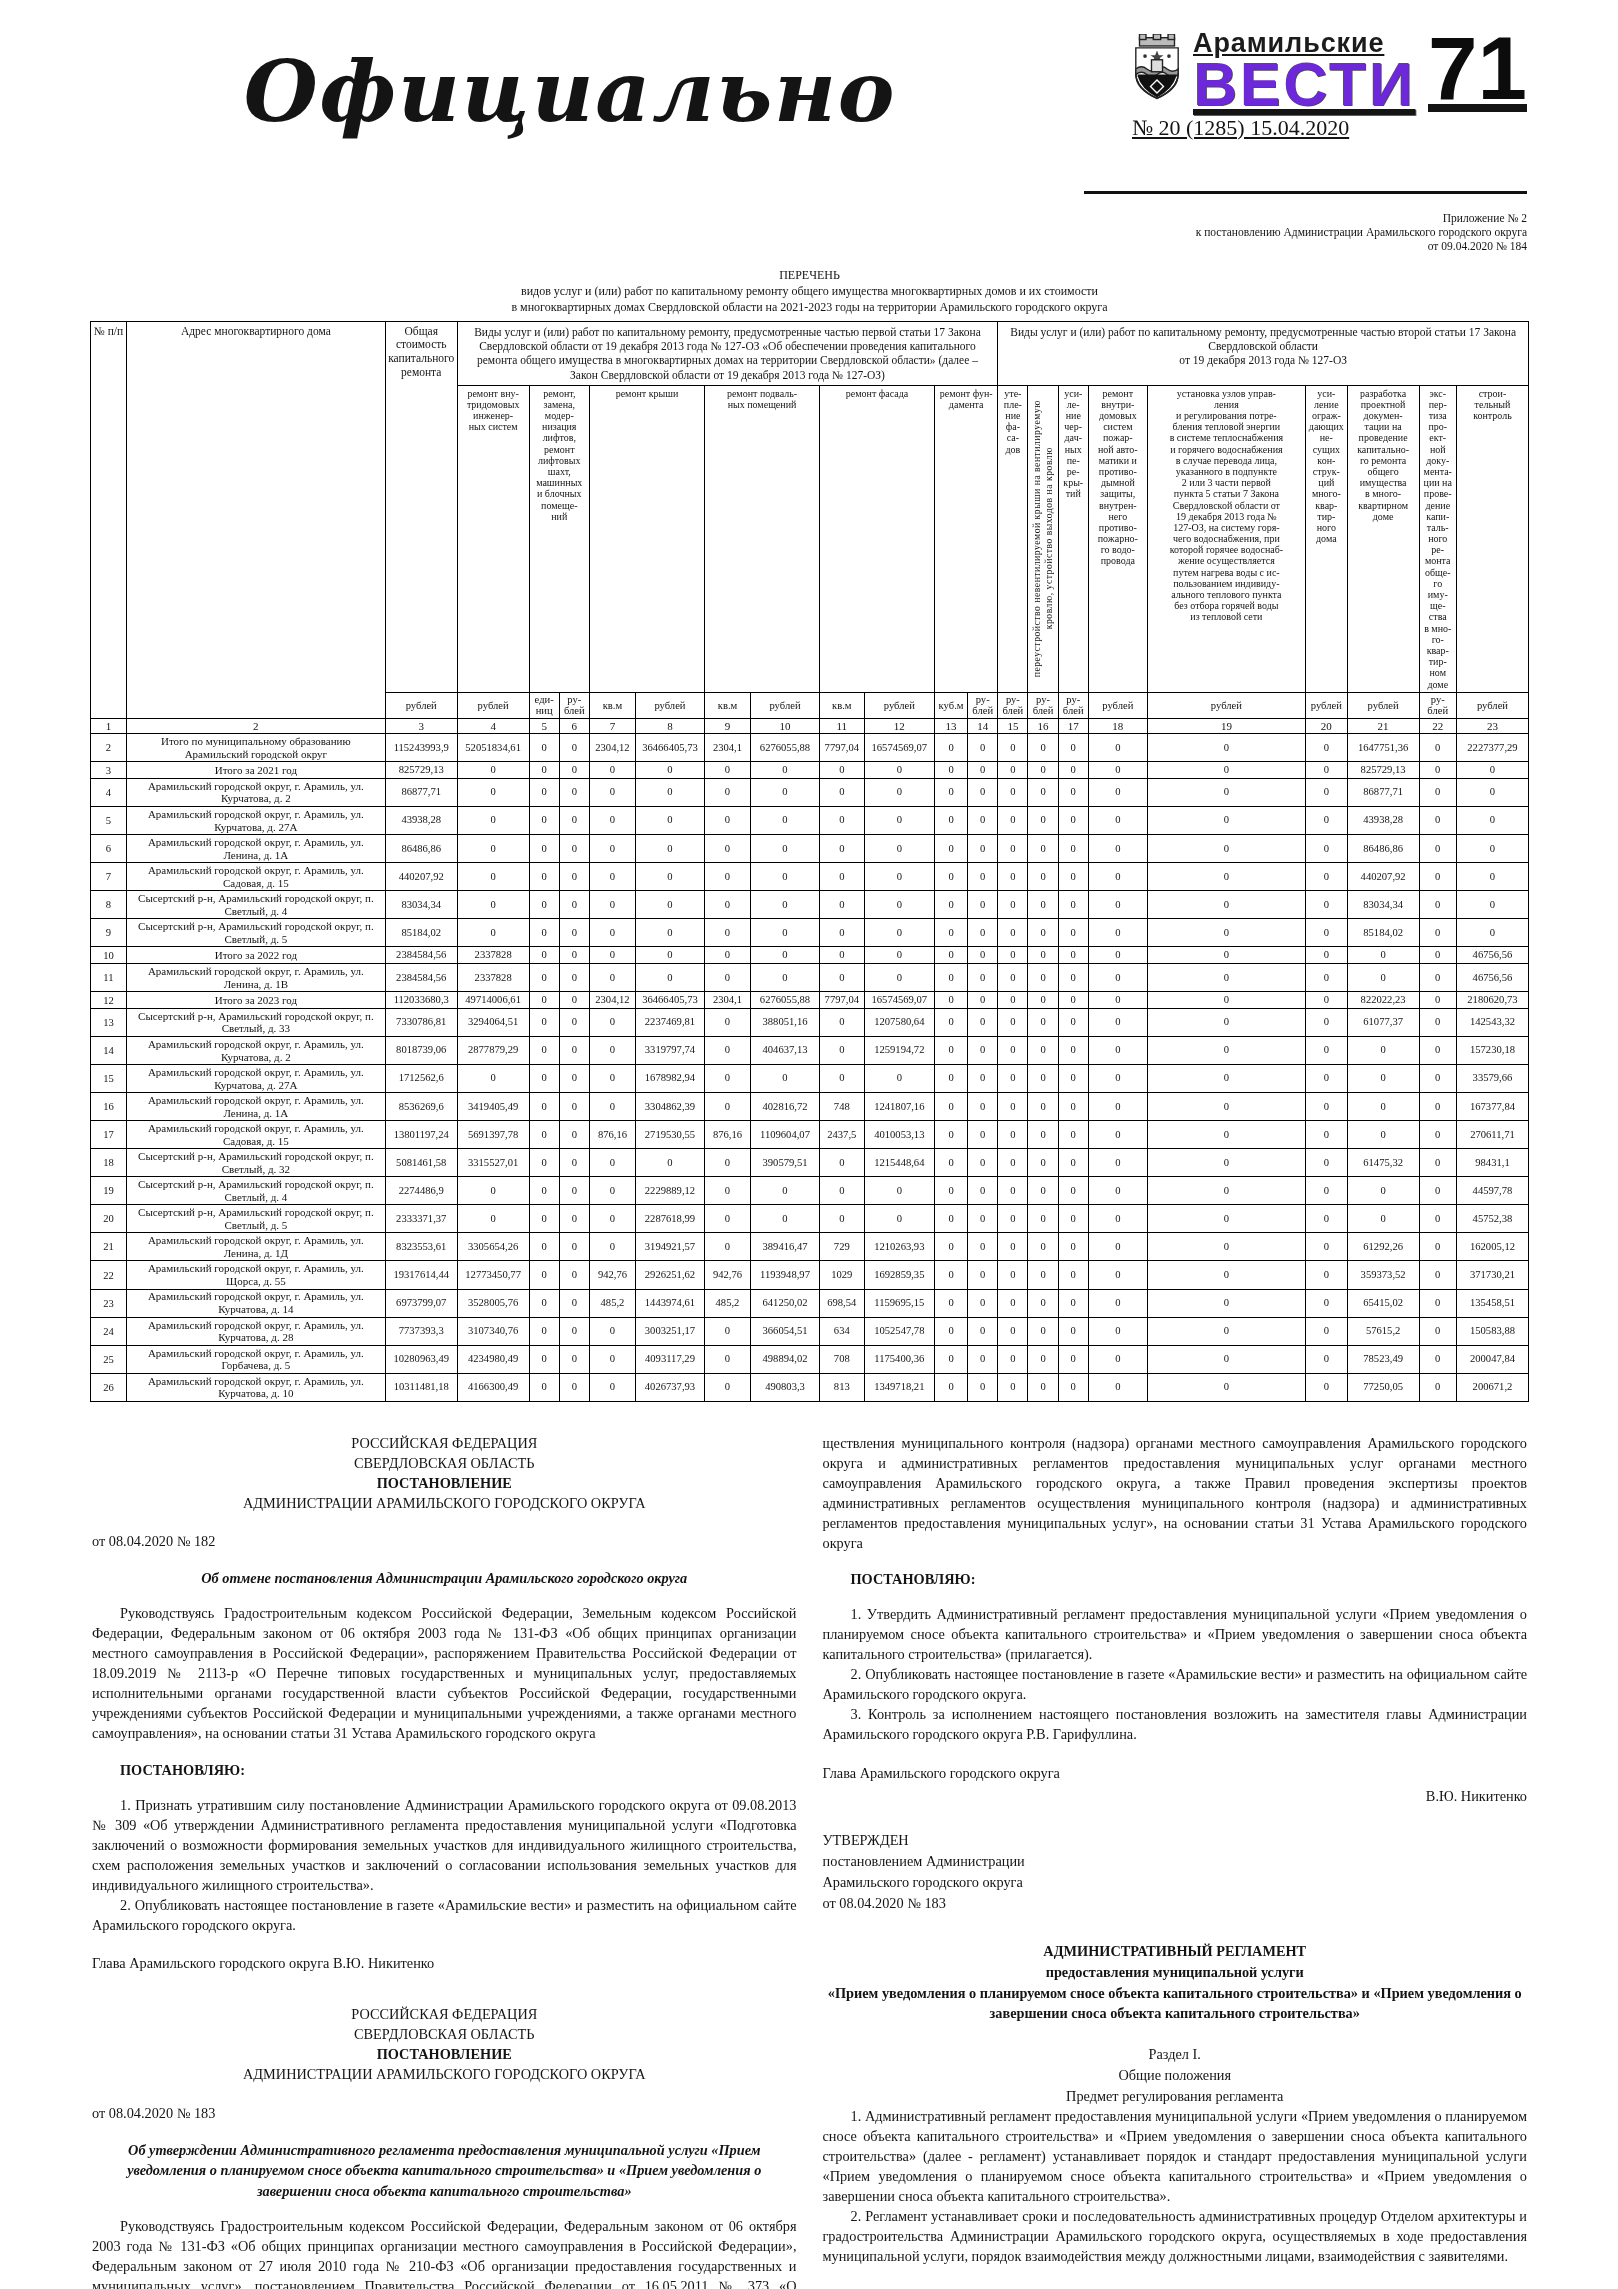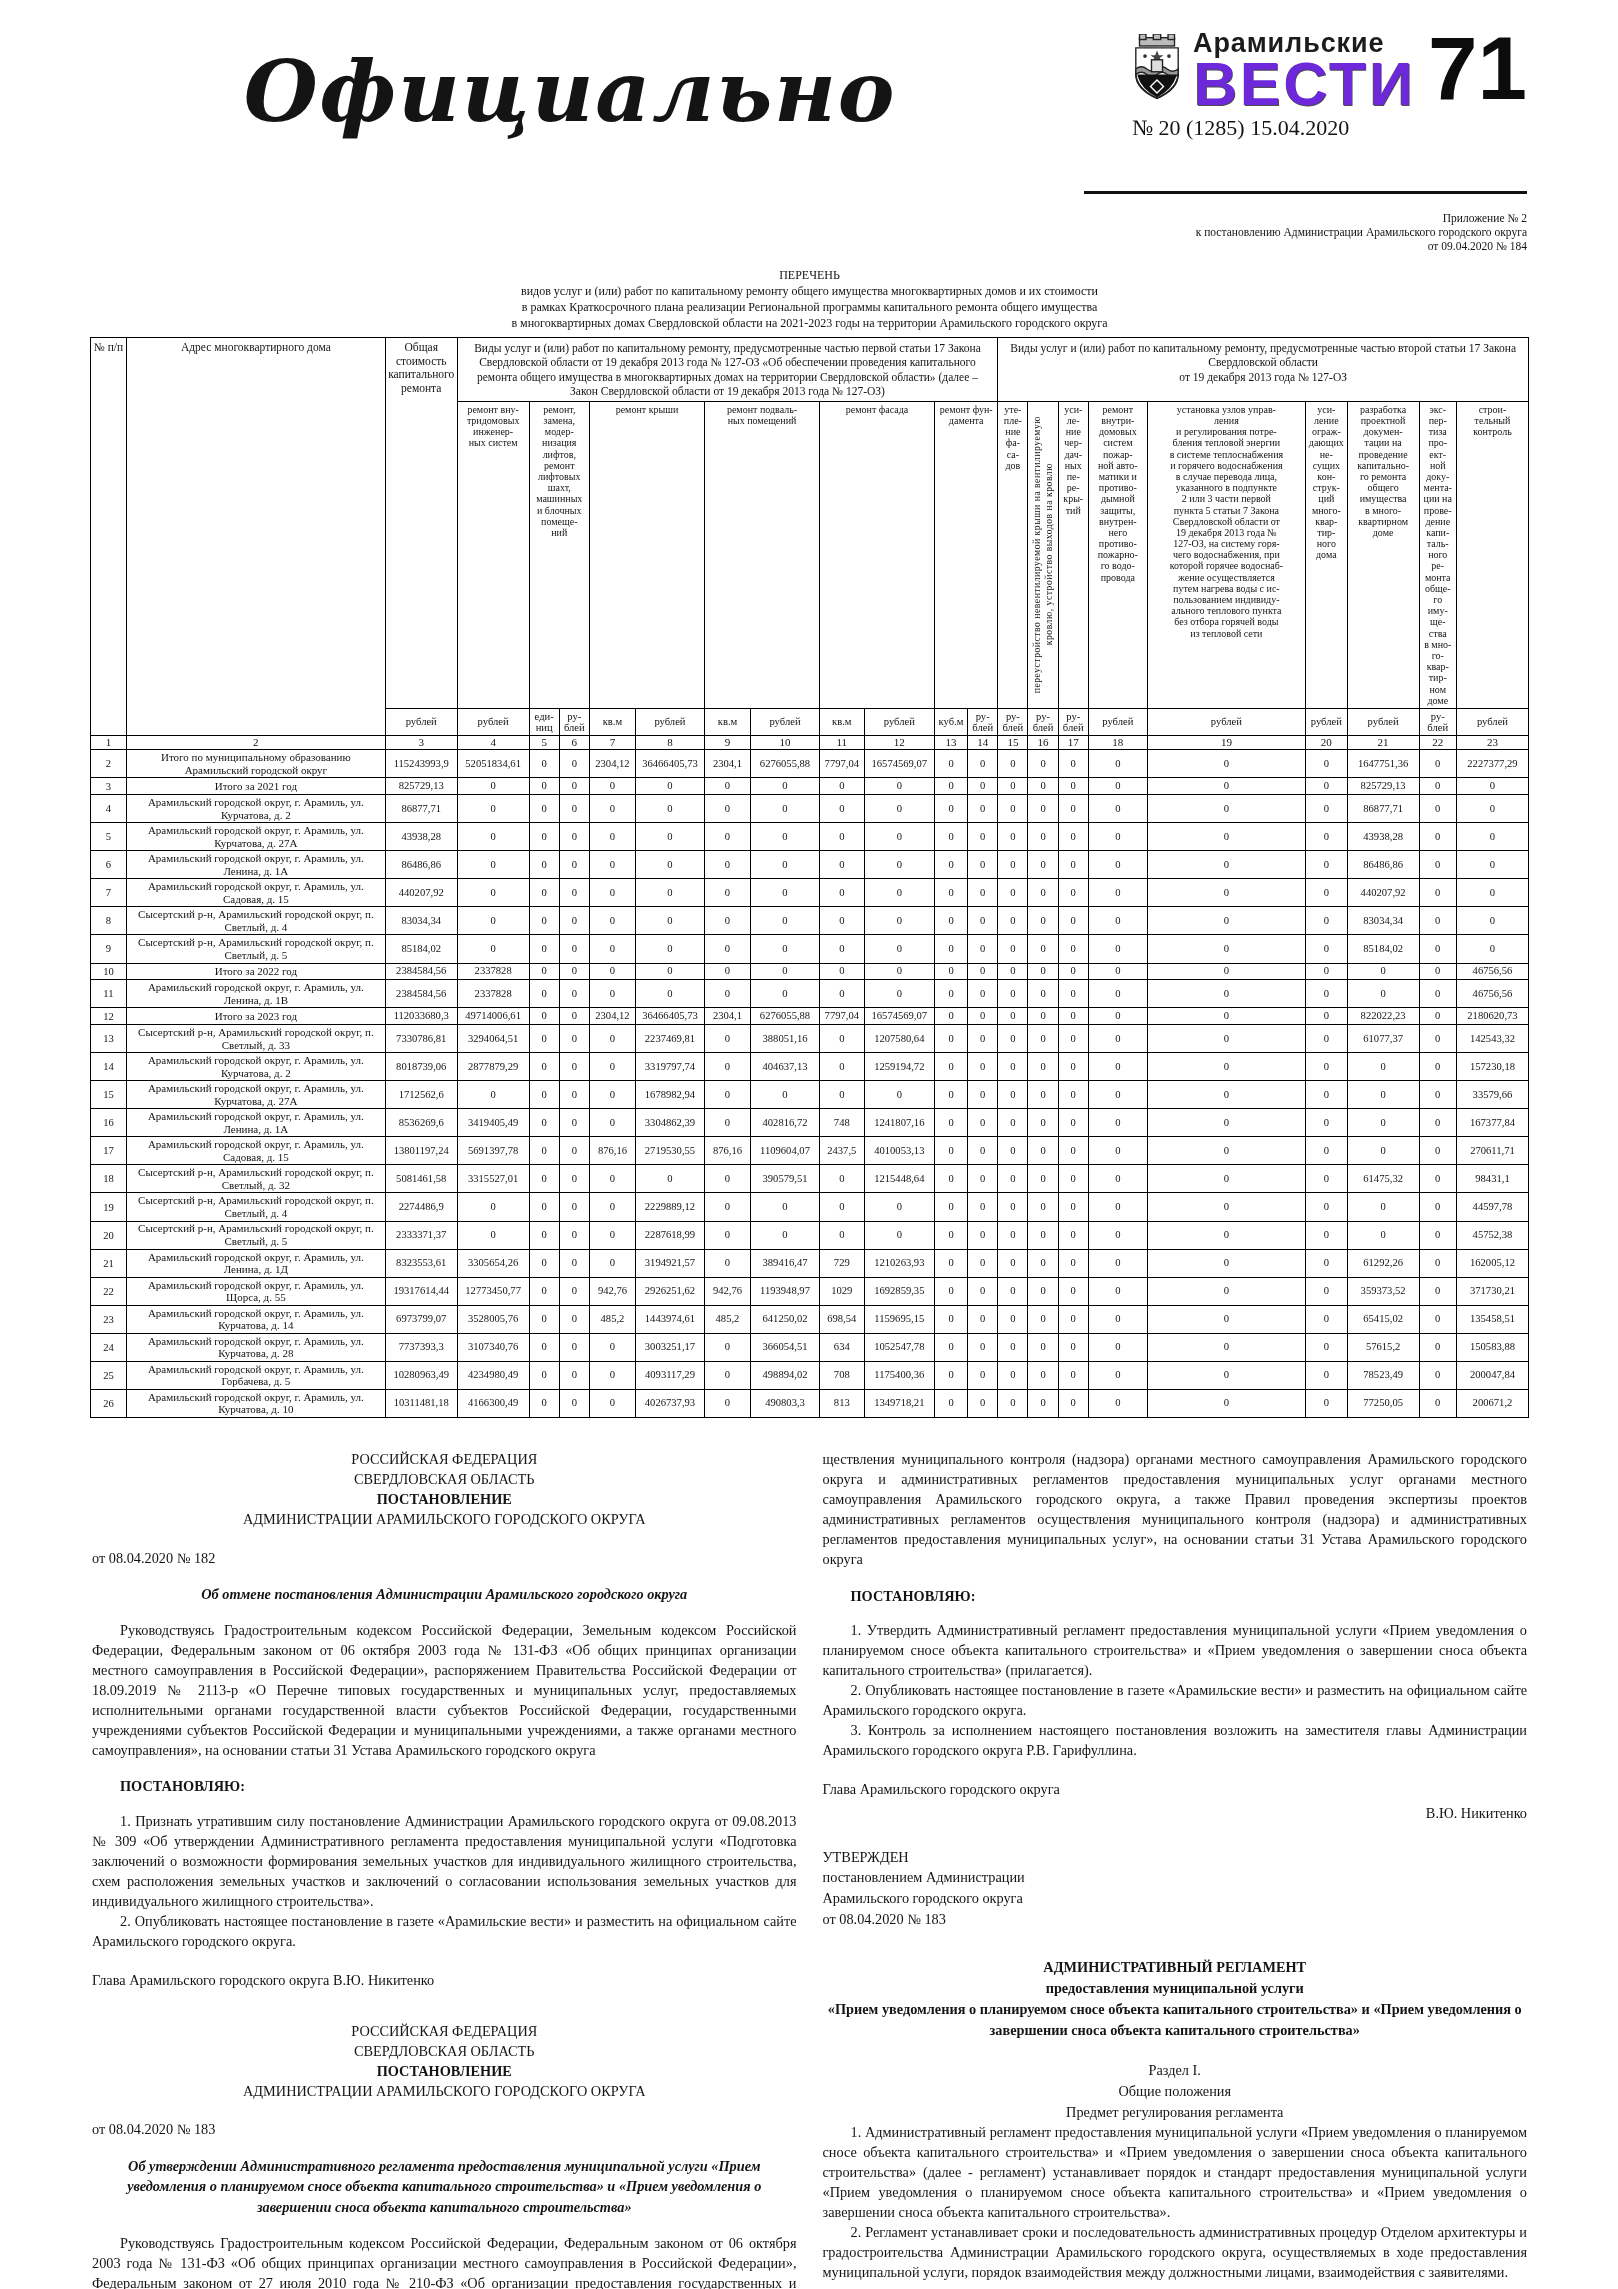--- a/index.html
+++ b/index.html
@@ -4,21 +4,21 @@
 <style>
   html,body{margin:0;padding:0;background:#e8e8e8;}
   .page{position:relative;width:1619px;height:2290px;background:#fff;color:#141414;
         font-family:"Liberation Serif","DejaVu Serif",serif;overflow:hidden;margin:0 auto;}
 
   
   .masthead{display:flex;padding:28px 92px 0 56px;height:166px;}
   .mast-left{flex:1;text-align:center;padding-top:13px;}
   .script-title{font-family:"DejaVu Serif","Liberation Serif",serif;font-style:italic;
                 font-size:85px;font-weight:bold;letter-spacing:1.8px;}
-  .mast-right{width:443px;border-bottom:3.7px solid #111;padding-bottom:7.4px;}
+  .mast-right{width:443px;border-bottom:3.7px solid #111;padding-bottom:7.4px;text-decoration:underline;}
   .brand-row{display:flex;align-items:flex-start;padding-left:48px;}
   .crest{flex:0 0 auto;margin-top:5.5px;}
   .brand-text{margin-left:11px;font-family:"Liberation Sans","DejaVu Sans",sans-serif;}
   .brand-top{font-weight:bold;font-size:27px;letter-spacing:0.9px;color:#1c1c1c;}
   .brand-main{font-weight:bold;font-size:61px;line-height:.85;color:#6d28d9;letter-spacing:2.8px;
               text-shadow:0.9px 0.9px 0 #4c4c4c;}
   .page-num{margin-left:auto;font-family:"Liberation Sans","DejaVu Sans",sans-serif;
             font-weight:bold;font-size:89px;line-height:.9;color:#0c0c0c;}
   .issue{padding-left:48px;font-size:22px;margin-top:3.7px;}
 
@@ -109,21 +109,20 @@
   </header>
 
   <section class="appendix">
     <div class="right">Приложение № 2</div>
     <div class="right">к постановлению Администрации Арамильского городского округа</div>
     <div class="right">от 09.04.2020 № 184</div>
   </section>
   <section class="list-title">
     <div>ПЕРЕЧЕНЬ</div>
     <div>видов услуг и (или) работ по капитальному ремонту общего имущества многоквартирных домов и их стоимости</div>
-    <div>в рамках Краткосрочного плана реализации Региональной программы капитального ремонта общего имущества</div>
     <div>в многоквартирных домах Свердловской области на 2021-2023 годы на территории Арамильского городского округа</div>
   </section>
 
   <div class="tblwrap">
     <table>
       <colgroup>
         <col class="c1">
           <col class="c2">
           <col class="c3">
           <col class="c4">

